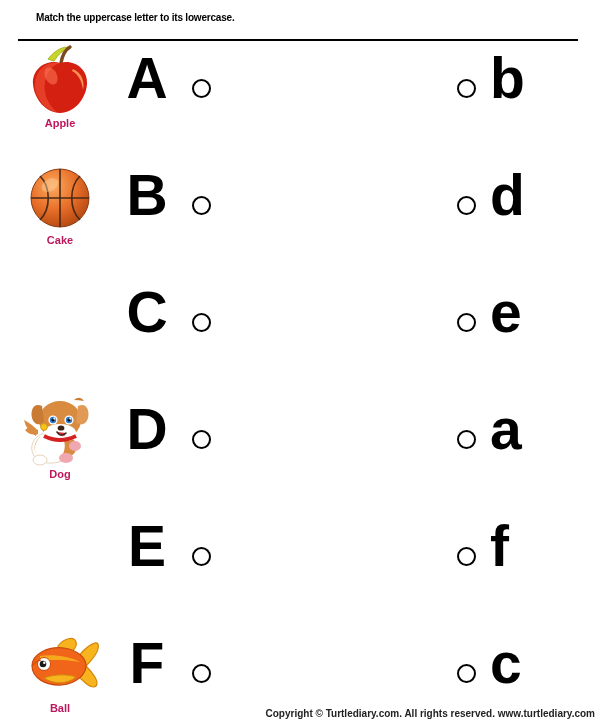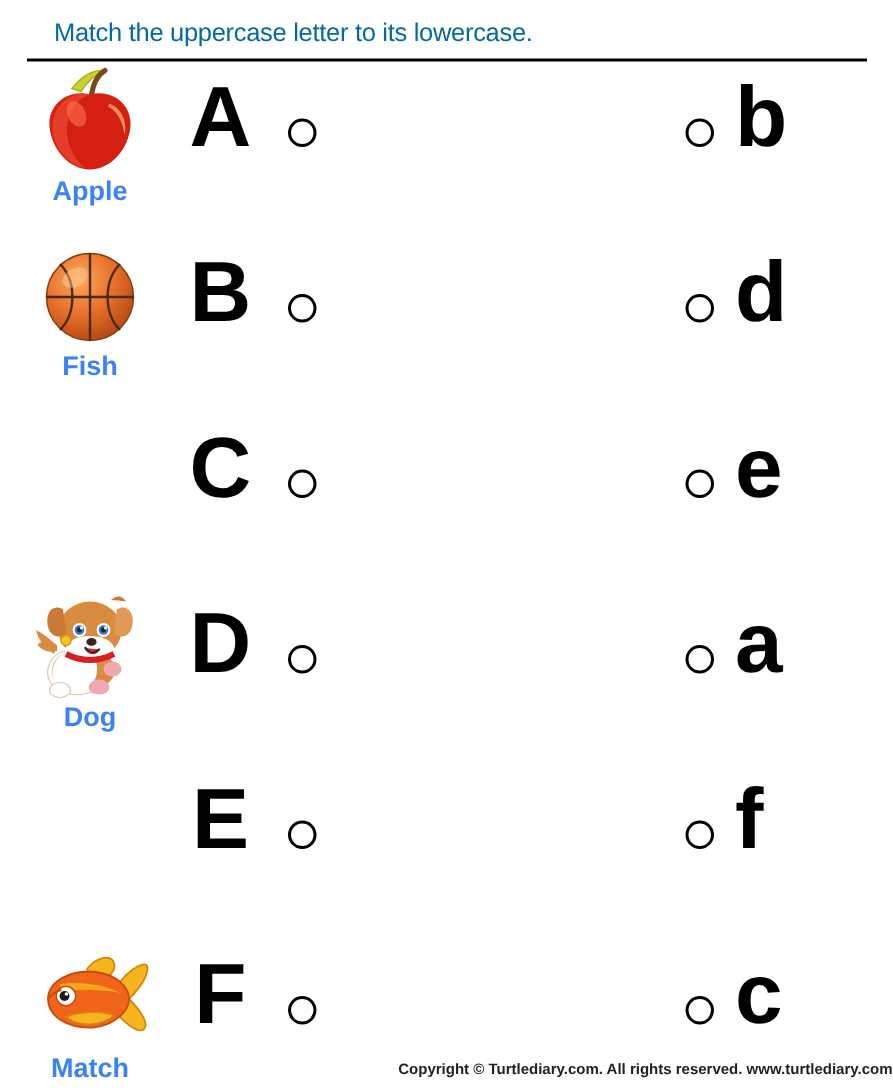--- a/index.html
+++ b/index.html
@@ -20,23 +20,23 @@
     position: absolute;
     left: 0;
     top: 0;
     width: 595px;
     height: 41px;
   }
   #worksheet-title {
     position: absolute;
     left: 36px;
     top: 12px;
-    font-size: 17px;
-    font-weight: normal;
-    color: #0369a1;
+    font-size: 10px;
+    font-weight: bold;
+    color: #000000;
     letter-spacing: -0.2px;
     white-space: nowrap;
   }
   #header-rule {
     position: absolute;
     left: 18px;
     top: 39px;
     width: 560px;
     height: 2px;
     background: #000000;
@@ -72,23 +72,23 @@
     width: 84px;
     height: 74px;
   }
   .pic-art svg { display: block; }
   .pic-label {
     position: absolute;
     left: 0;
     top: 76px;
     width: 84px;
     text-align: center;
-    font-size: 18px;
-    font-weight: bold;
-    color: #3b82f6;
+    font-size: 11px;
+    font-weight: bold;
+    color: #be185d;
   }
 
   
   .upper-letter {
     position: absolute;
     left: 112px;
     top: 6px;
     width: 70px;
     text-align: center;
     font-size: 57px;
@@ -179,21 +179,21 @@
           </defs>
           <circle cx="42" cy="38" r="29" fill="url(#bballg)"></circle>
           <circle cx="42" cy="38" r="29" fill="none" stroke="#8a3a10" stroke-width="1"></circle>
           <path d="M13 38 h58" stroke="#4a2a14" stroke-width="1.6" fill="none"></path>
           <path d="M42 9 v58" stroke="#4a2a14" stroke-width="1.6" fill="none"></path>
           <path d="M22 16 C33 27 33 49 22 60" stroke="#4a2a14" stroke-width="1.6" fill="none"></path>
           <path d="M62 16 C51 27 51 49 62 60" stroke="#4a2a14" stroke-width="1.6" fill="none"></path>
           <ellipse cx="32" cy="25" rx="9" ry="6" transform="rotate(-30 32 25)" fill="#ffd0a0" opacity="0.45"></ellipse>
         </svg>
       </div>
-      <div class="pic-label">Fish</div>
+      <div class="pic-label">Cake</div>
     </div>
     <div class="upper-letter">B</div>
     <div class="bubble bubble-left"></div>
     <div class="bubble bubble-right"></div>
     <div class="lower-letter">d</div>
   </div>
 
   <div class="q-row" style="top:234px;">
     <div class="upper-letter">C</div>
     <div class="bubble bubble-left"></div>
@@ -256,21 +256,21 @@
           <path d="M40 18 C46 10 56 8 58 14 C60 20 52 26 44 28 Z" fill="#f7b41e" stroke="#d4870c" stroke-width="1.2"></path>
           <path d="M14 38 C14 26 30 18 46 20 C60 22 68 30 68 38 C68 46 58 56 44 57 C28 58 14 50 14 38 Z" fill="#f0651a" stroke="#c84a0c" stroke-width="1.2"></path>
           <path d="M22 28 C34 26 52 28 62 34 C52 32 34 31 22 33 Z" fill="#f7b41e" opacity="0.85"></path>
           <path d="M26 50 C36 46 50 46 58 49 C50 56 36 57 26 50 Z" fill="#f7b41e" stroke="#d4870c" stroke-width="1"></path>
           <circle cx="26" cy="36" r="6.5" fill="#ffffff" stroke="#c84a0c" stroke-width="1"></circle>
           <circle cx="25" cy="36" r="3.3" fill="#1a1a1a"></circle>
           <circle cx="26.3" cy="34.7" r="1.2" fill="#ffffff"></circle>
           <path d="M14 38 q4 -5 9 -6" stroke="#c84a0c" stroke-width="1.2" fill="none"></path>
         </svg>
       </div>
-      <div class="pic-label">Match</div>
+      <div class="pic-label">Ball</div>
     </div>
     <div class="upper-letter">F</div>
     <div class="bubble bubble-left"></div>
     <div class="bubble bubble-right"></div>
     <div class="lower-letter">c</div>
   </div>
 
 </div>
 
 <div id="worksheet-footer">Copyright © Turtlediary.com. All rights reserved. www.turtlediary.com</div>

